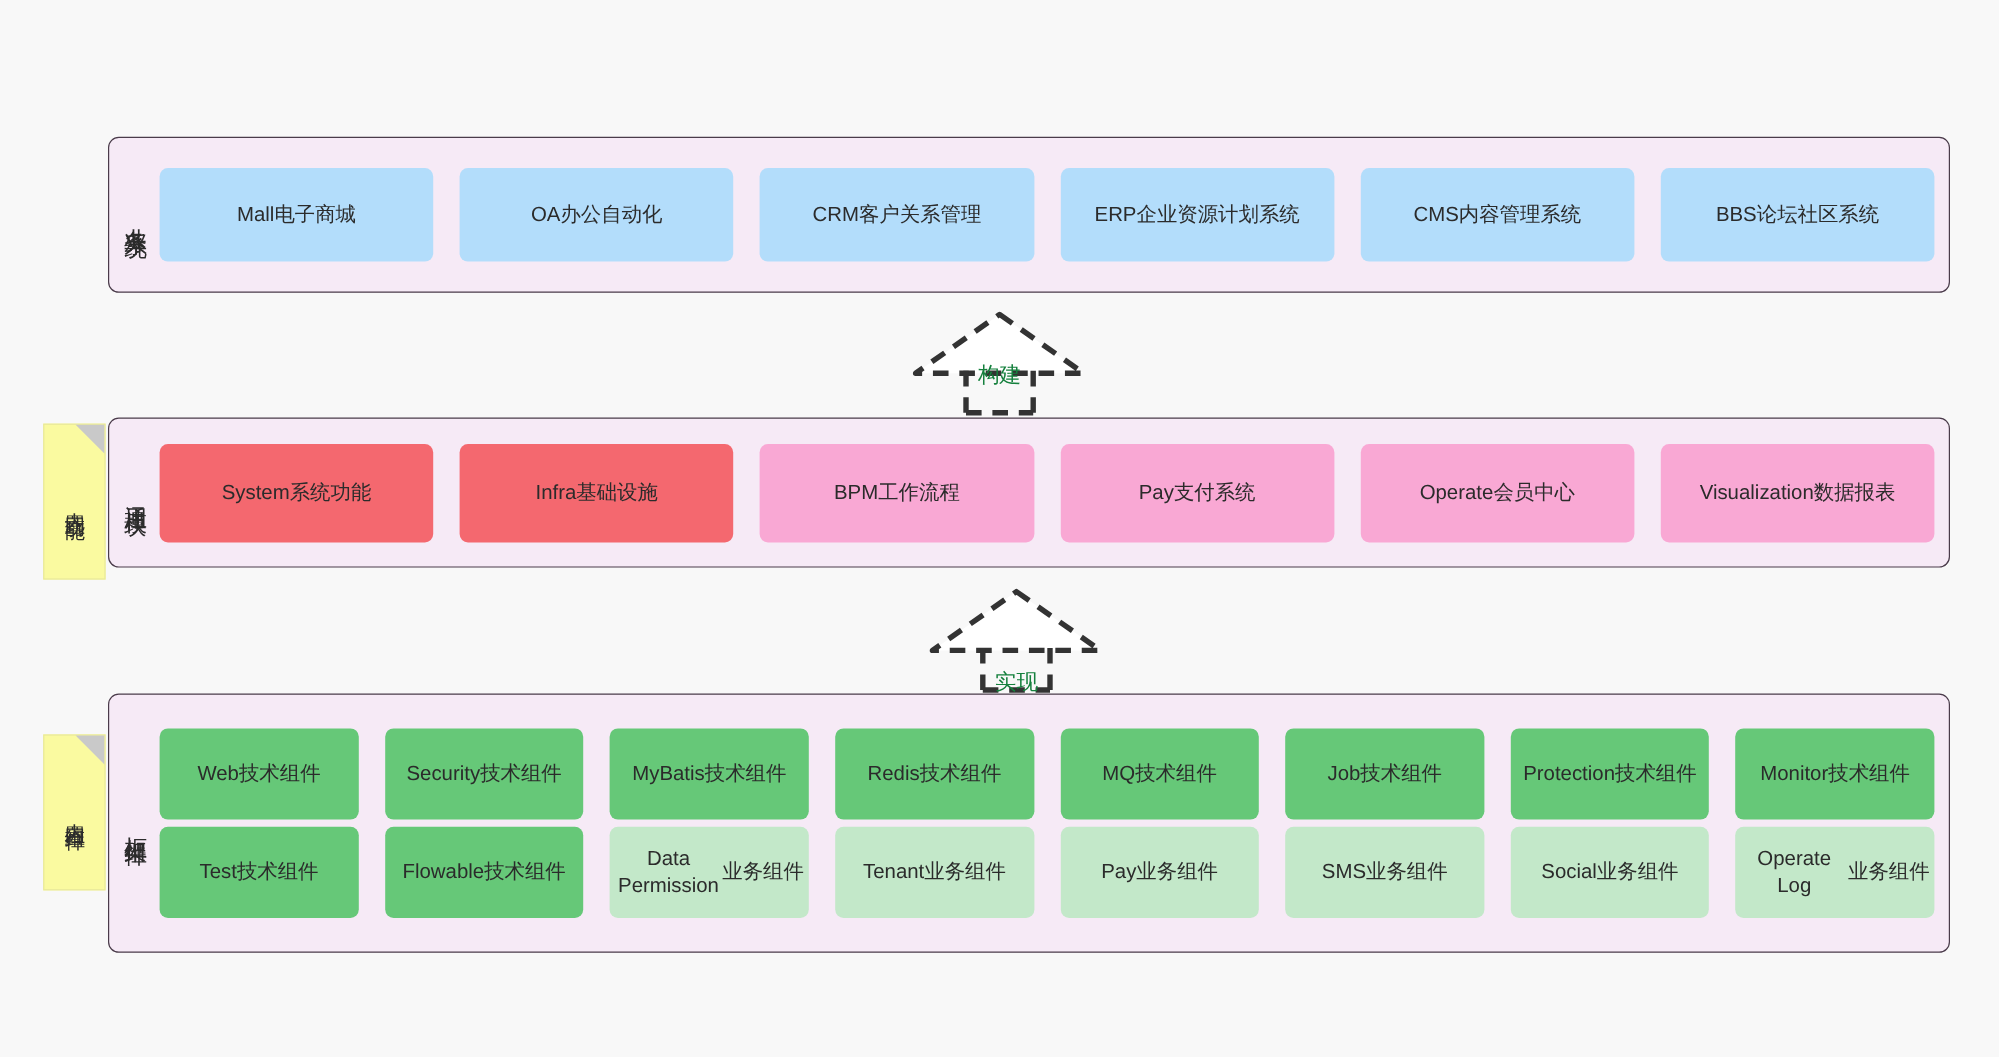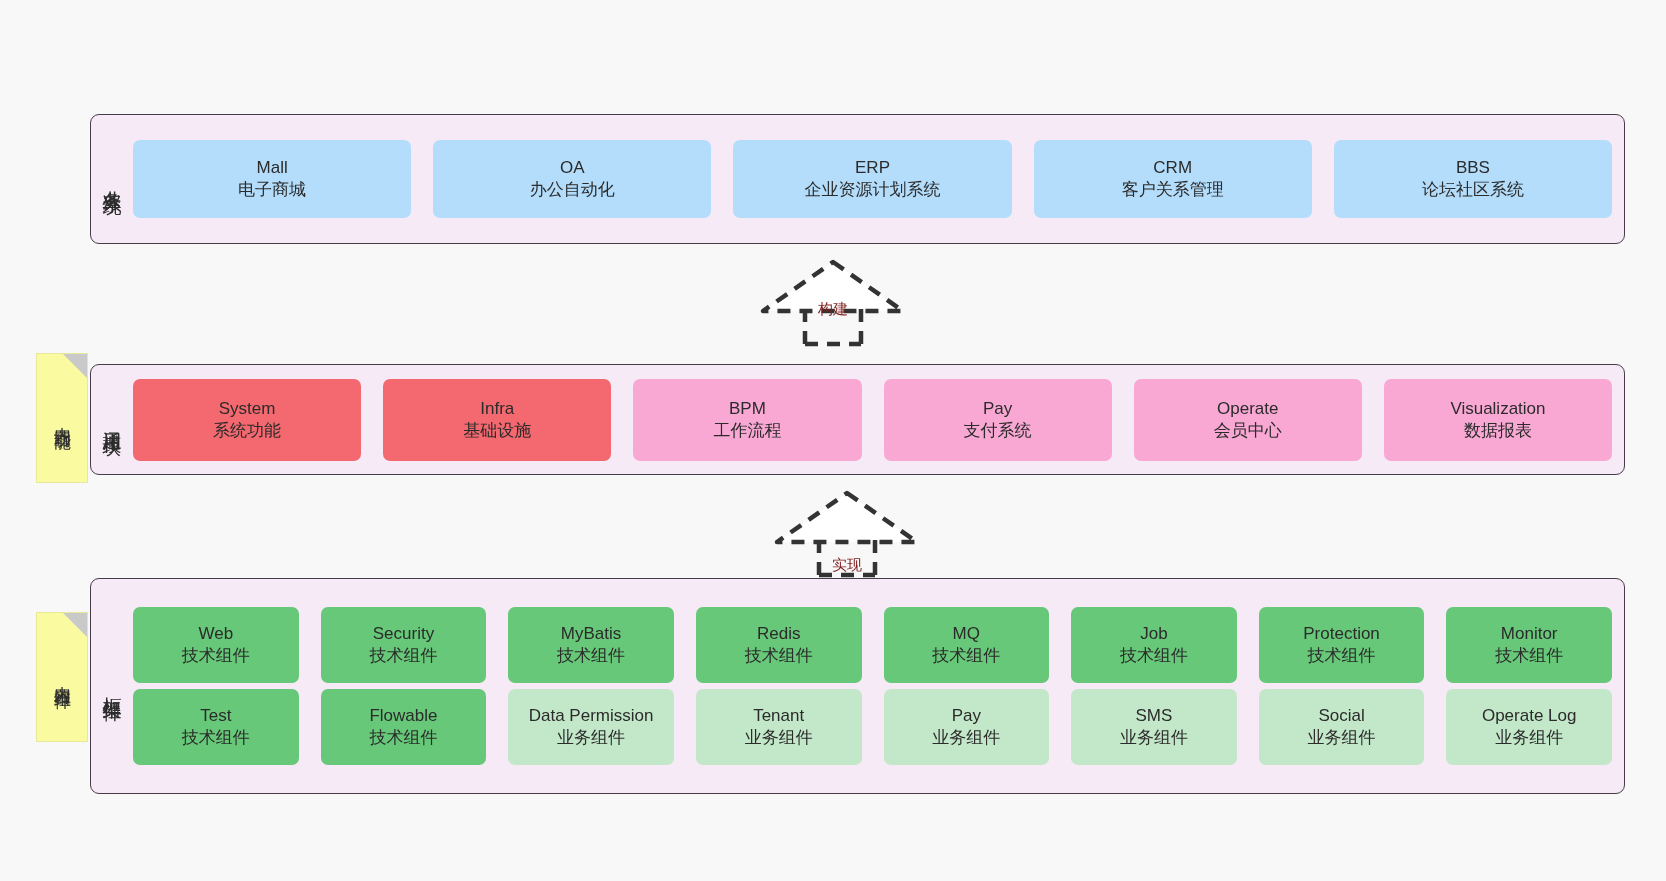--- a/index.html
+++ b/index.html
@@ -66,21 +66,21 @@
     gap: 6px;
     padding: 16px 0;
     justify-content: space-between;
   }
 
   
   .card {
     flex: 1 1 0;
     border-radius: 7px;
     display: flex;
-    flex-direction: column;
+    flex-direction: row;
     align-items: center;
     justify-content: center;
     text-align: center;
     color: #2b2b2b;
     font-size: 17px;
     line-height: 1.28;
     padding: 6px 4px;
     user-select: none;
   }
   .card .t1 { white-space: normal; }
@@ -119,22 +119,22 @@
     user-select: none;
   }
 
   
   .arrow { position: absolute; }
   .arrow svg { display: block; overflow: visible; }
   .arrow-label {
     position: absolute;
     left: 50%;
     transform: translateX(-50%);
-    font-size: 15px;
-    color: #7f1d1d;
+    font-size: 18px;
+    color: #15803d;
     background: transparent;
     white-space: nowrap;
     user-select: none;
   }
 </style>
 </head>
 <body>
 
 <div id="canvas">
 
@@ -145,26 +145,30 @@
 
         <div class="card c-blue">
           <span class="t1">Mall</span>
           <span class="t2">电子商城</span>
         </div>
         <div class="card c-blue">
           <span class="t1">OA</span>
           <span class="t2">办公自动化</span>
         </div>
         <div class="card c-blue">
+          <span class="t1">CRM</span>
+          <span class="t2">客户关系管理</span>
+        </div>
+        <div class="card c-blue">
           <span class="t1">ERP</span>
           <span class="t2">企业资源计划系统</span>
         </div>
         <div class="card c-blue">
-          <span class="t1">CRM</span>
-          <span class="t2">客户关系管理</span>
+          <span class="t1">CMS</span>
+          <span class="t2">内容管理系统</span>
         </div>
         <div class="card c-blue">
           <span class="t1">BBS</span>
           <span class="t2">论坛社区系统</span>
         </div>
 
       </div>
     </div>
   </div>
 
@@ -176,21 +180,21 @@
       <path d="M57,53 L57,90 M113,53 L113,90 M57,88 L113,88" fill="none" stroke="#333333" stroke-width="4.5" stroke-dasharray="13,9"></path>
     </svg>
     <span class="arrow-label" style="top:44px;">构建</span>
   </div>
 
   <div class="note" style="left:36px; top:353px; height:130px;">
     <span class="fold"></span>
     <span class="note-text">内置功能</span>
   </div>
 
-  <div class="layer" id="layer-common" style="left:90px; top:364px; width:1535px; height:111px;">
+  <div class="layer" id="layer-common" style="left:90px; top:348px; width:1535px; height:125px;">
     <div class="layer-caption">通用模块</div>
     <div class="layer-body">
       <div class="row">
 
         <div class="card c-red">
           <span class="t1">System</span>
           <span class="t2">系统功能</span>
         </div>
         <div class="card c-red">
           <span class="t1">Infra</span>

